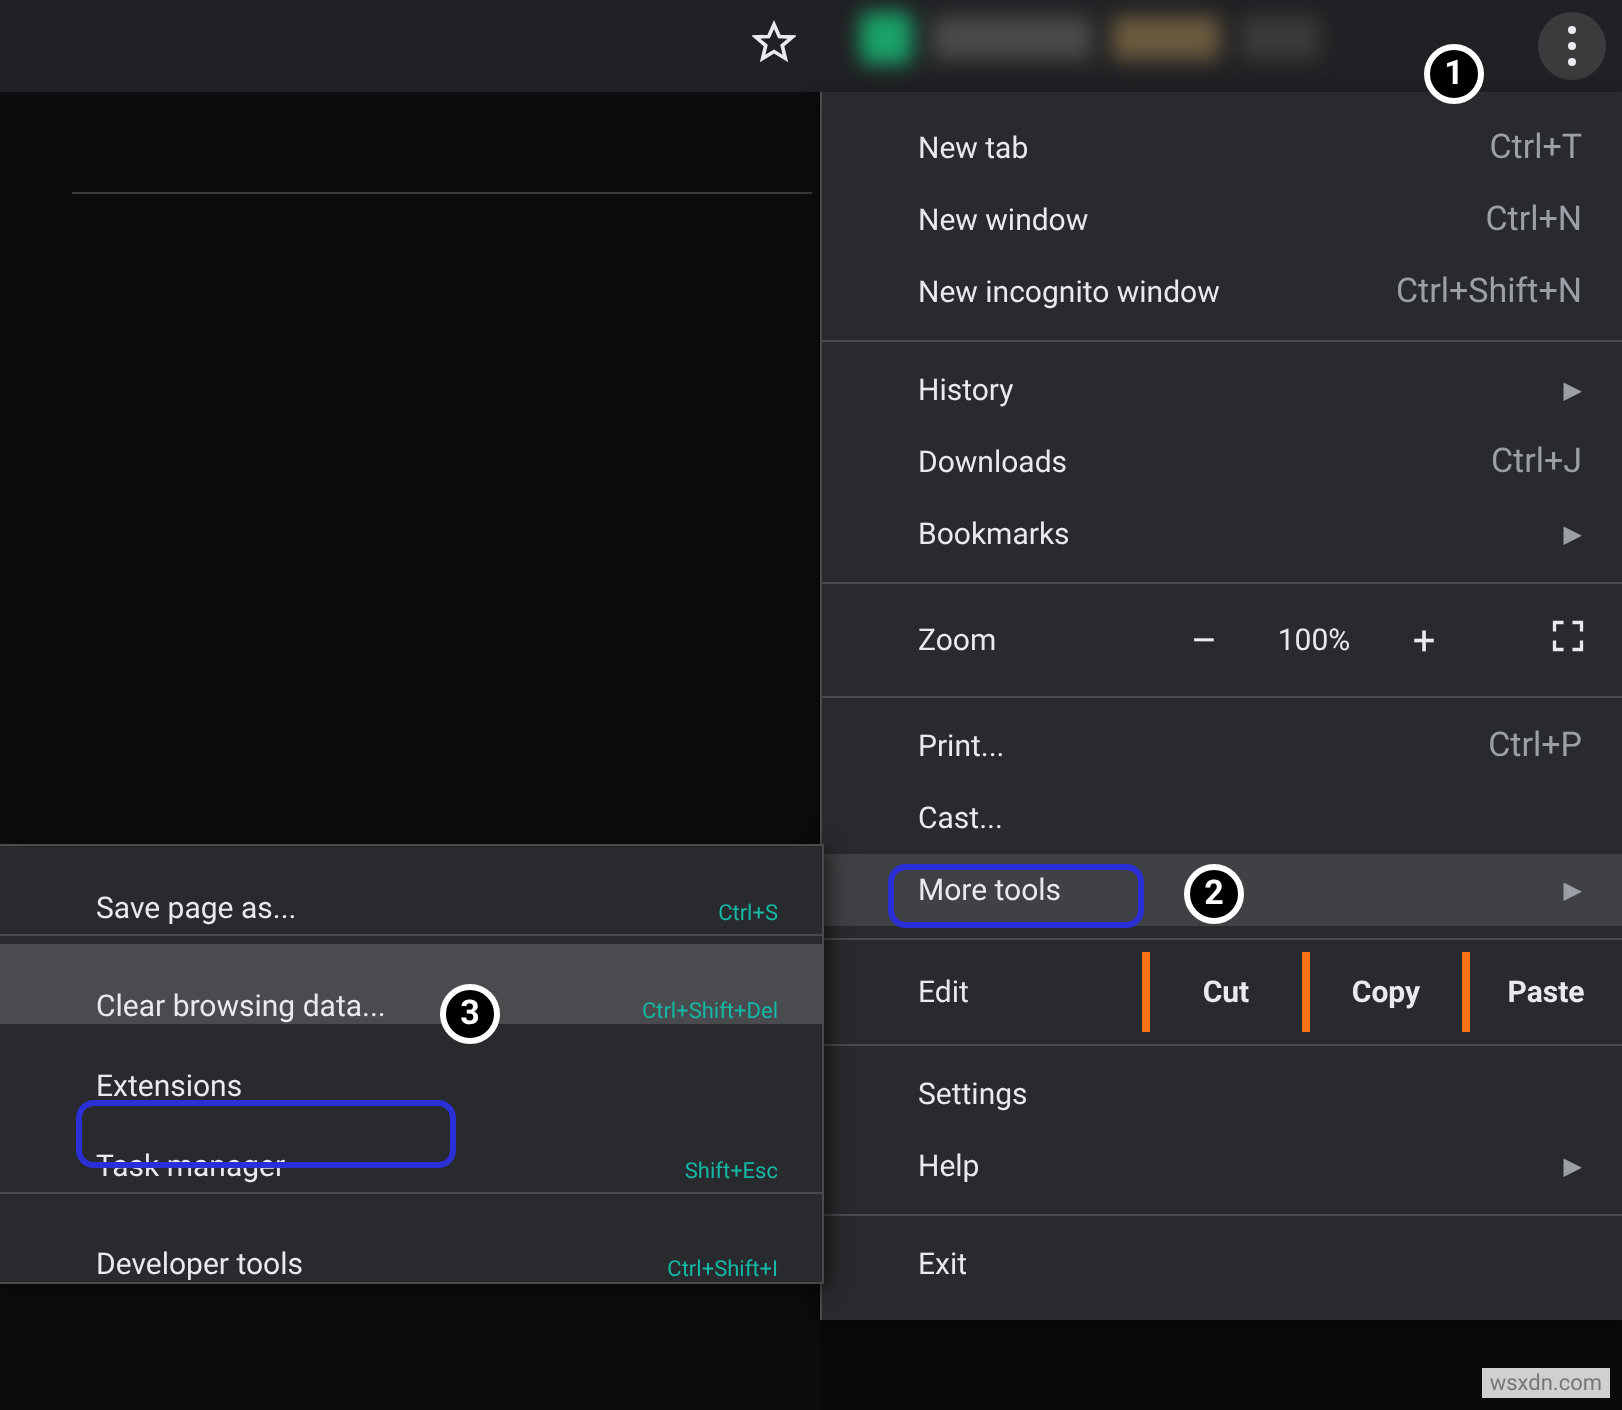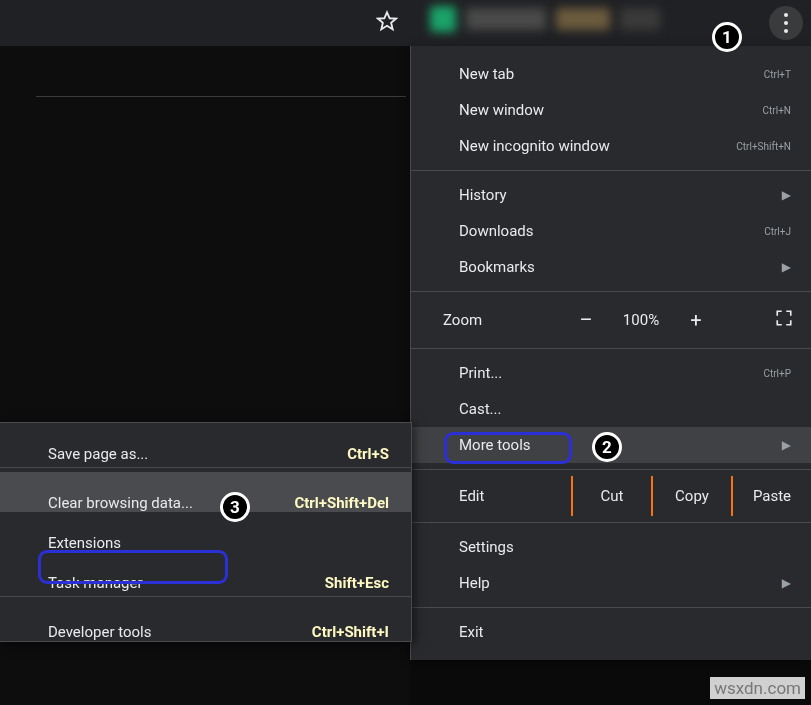--- a/index.html
+++ b/index.html
@@ -21,47 +21,47 @@
 
     .kebab-btn { position:absolute; right:8px; top:6px; width:34px; height:34px; border-radius:50%; background:#3a3b3d; display:flex; align-items:center; justify-content:center; cursor:pointer; }
     .kebab-dot { width:4px; height:4px; border-radius:50%; background:#e8eaed; margin:2px 0; }
     .kebab-col { display:flex; flex-direction:column; align-items:center; }
 
     
     .main-menu { position:absolute; left:410px; top:46px; width:401px; background:#292a2d; border-left:1px solid #4a4a4a; box-shadow:-2px 2px 8px rgba(0,0,0,.4); }
     .mi { display:flex; align-items:center; justify-content:space-between; height:36px; padding:0 20px 0 48px; cursor:pointer; color:#e8eaed; white-space:nowrap; }
     .mi.hovered { background:#3f4144; }
     .mi .label {}
-    .mi .shortcut { color:#9aa0a6; font-size:10px; }
+    .mi .shortcut { color:#9aa0a6; font-size:17px; }
     .mi .chev { color:#9aa0a6; font-size:12px; }
     .sep { height:1px; background:#4a4a4a; margin:6px 0; }
-    .zoom-row { display:flex; align-items:center; height:44px; padding-left:32px; }
+    .zoom-row { display:flex; align-items:center; height:44px; padding-left:48px; }
     .zoom-row .zl { width:120px; }
     .zoom-row .zbtn { width:46px; text-align:center; color:#e8eaed; font-size:20px; cursor:pointer; }
     .zoom-row .zpct { width:64px; text-align:center; color:#e8eaed; }
     .zoom-row .fs { margin-left:auto; margin-right:18px; cursor:pointer; }
     .edit-row { display:flex; align-items:center; height:40px; padding-left:48px; }
     .edit-row .el { width:112px; }
-    .edit-row .eb { flex:1; text-align:center; cursor:pointer; border-left:2px solid #f97316; height:100%; display:flex; align-items:center; justify-content:center; }
+    .edit-row .eb { flex:1; text-align:center; cursor:pointer; border-left:4px solid #f97316; height:100%; display:flex; align-items:center; justify-content:center;font-weight:bold; }
 
     
     .sub-menu { position:absolute; left:0; top:422px; width:412px; background:#292a2d; box-shadow:2px 2px 10px rgba(0,0,0,.6); border:1px solid #4a4a4a; border-left:none; }
     .si { display:flex; align-items:flex-end; justify-content:space-between; height:40px; padding:0 22px 0 48px; cursor:pointer; color:#e8eaed; }
     .si.hovered { background:#4a4b4e; }
     .si.disabled { color:#7d7f82; cursor:default; }
-    .si .shortcut { color:#fef9c3; font-size:15px;font-weight:bold; }
+    .si .shortcut { color:#14b8a6; font-size:11px; }
     .ssep { height:1px; background:#4a4a4a; margin:4px 0; }
 
     
     .badge { position:absolute; width:30px; height:30px; border-radius:50%; background:#000; border:3px solid #fff; color:#fff; display:flex; align-items:center; justify-content:center; font-weight:700; font-size:17px; z-index:50; }
 
     
     .hl { position:absolute; border:3px solid #2a2fd6; border-radius:9px; pointer-events:none; z-index:40; }
 
-    .watermark { position:absolute; right:6px; bottom:6px; color:#777; font-size:17px; background:rgba(230,230,230,.9); padding:1px 4px; }
+    .watermark { position:absolute; right:6px; bottom:6px; color:#777; font-size:11px; background:rgba(230,230,230,.9); padding:1px 4px; }
 
     
     .fs svg { width:18px; height:18px; }
   </style>
 </head>
 <body>
 
 <div class="left-pane">
   <div class="addr-row">
     <span>

